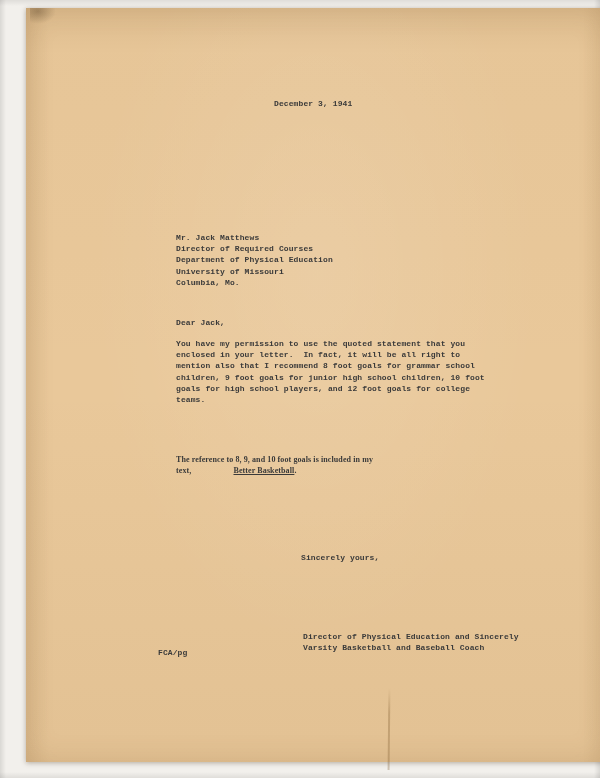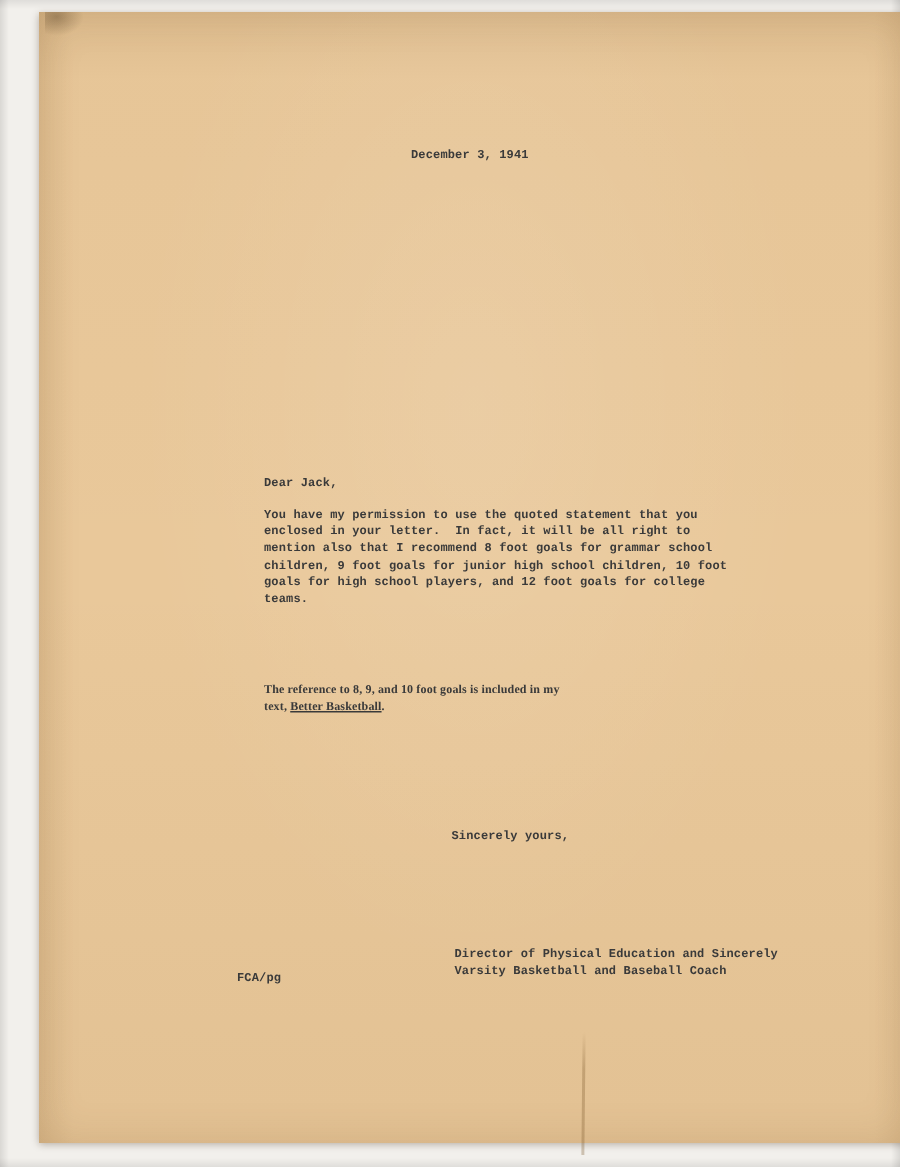--- a/index.html
+++ b/index.html
@@ -67,21 +67,21 @@
   }
   .txt {
     position: absolute;
     color: var(--ink, #3a3a3a);
     font-size: 8px;
     line-height: 11.2px;
     font-weight: bold;
     letter-spacing: 0.1px;
     white-space: pre-wrap;
   }
-  .underline { text-decoration: underline; }
+  .underline { text-decoration: underline; margin-left: 40px; }
   .date      { left: 248px; top: 90px;  }
   .recipient { left: 150px; top: 224px; }
   .salute    { left: 150px; top: 309px; }
   .para1     { left: 150px; top: 330px; width: 330px; }
   .para2     { left: 150px; top: 407px; width: 330px; }
   .para3     { left: 150px; top: 446px; width: 330px; font-family: Liberation Serif, serif; }
   .para4     { left: 150px; top: 481px; width: 330px; }
   .closing   { left: 275px; top: 519px; margin-top: 25px; }
   .sigblock  { left: 277px; top: 623px; }
   .initials  { left: 132px; top: 639px; }
@@ -91,20 +91,25 @@
 
 <div class="scan-frame"></div>
 
 <div class="paper">
   <div class="paper-texture"></div>
   <div class="stain-top-left"></div>
   <div class="crease"></div>
 
   <div class="txt date">December 3, 1941</div>
 
+  <div class="txt recipient">Mr. Jack Matthews
+Director of Required Courses
+Department of Physical Education
+University of Missouri
+Columbia, Mo.</div>
 
   <div class="txt salute">Dear Jack,</div>
 
   <div class="txt para1">You have my permission to use the quoted statement that you
 enclosed in your letter.  In fact, it will be all right to
 mention also that I recommend 8 foot goals for grammar school
 children, 9 foot goals for junior high school children, 10 foot
 goals for high school players, and 12 foot goals for college
 teams.</div>
 

